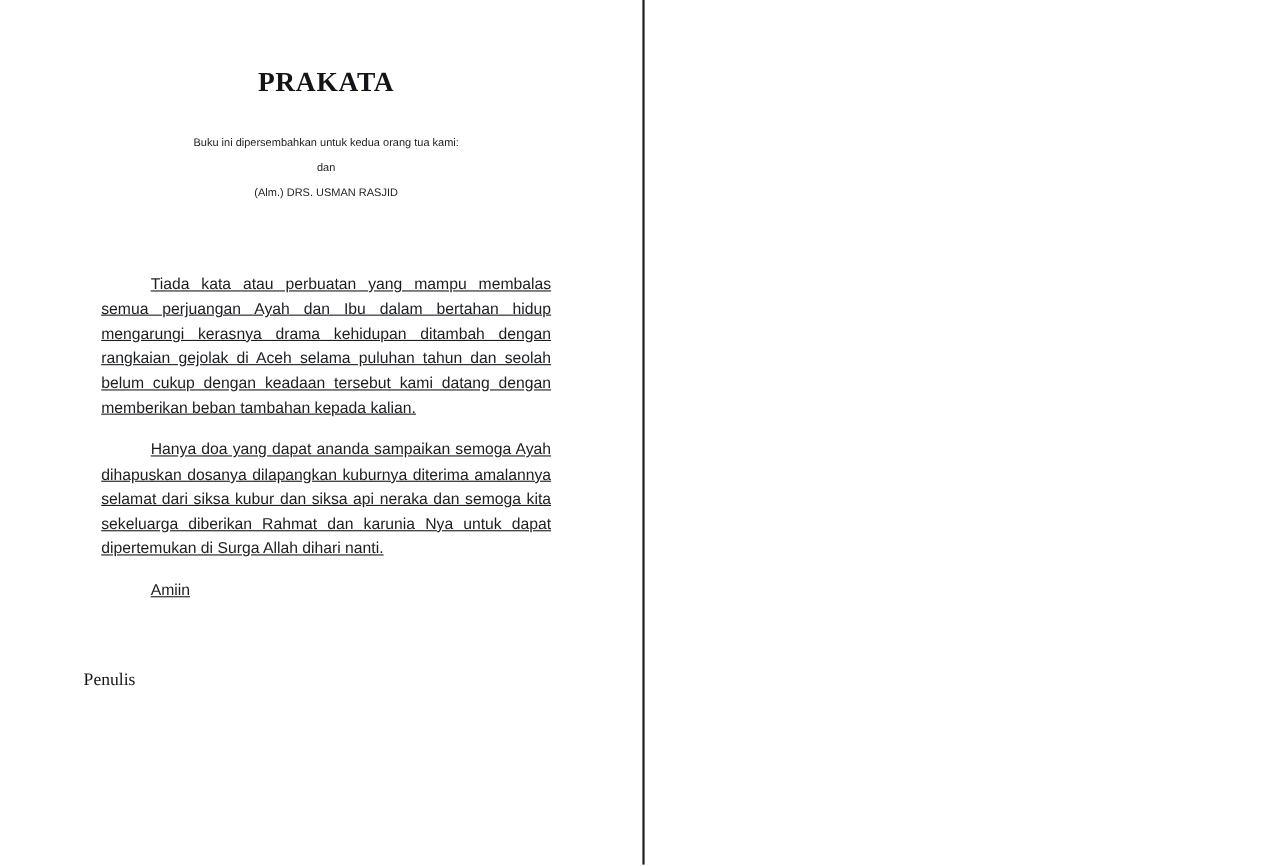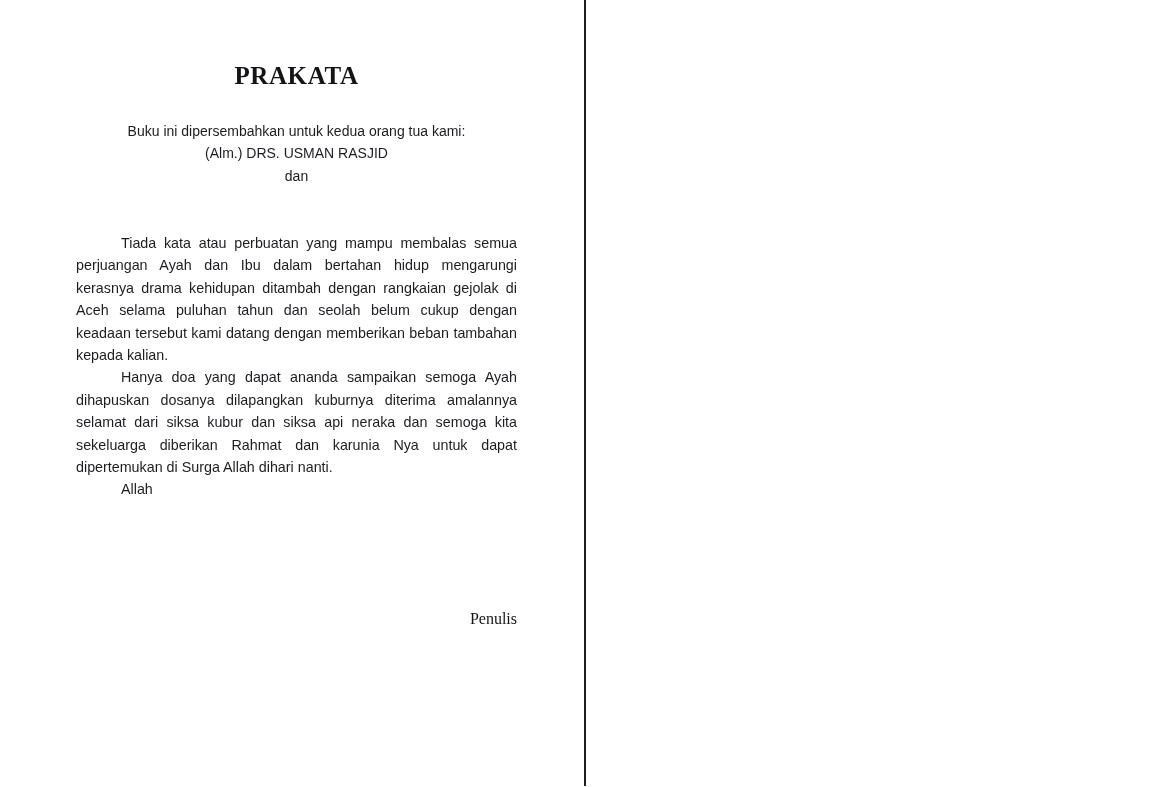--- a/index.html
+++ b/index.html
@@ -69,86 +69,86 @@
     letter-spacing: 0.6px;
     color: #121417;
   }
 
   .dedication {
     position: absolute;
     left: 0;
     top: 120px;
     width: 441px;
     text-align: center;
-    font-size: 14px;
+    font-size: 10px;
     line-height: 22.3px;
     color: #1a1d21;
   }
 
   .dedication-line {
     display: block;
     white-space: nowrap;
   }
 
   .body-block {
     position: absolute;
     left: 0;
     top: 232px;
     width: 441px;
     font-size: 14.3px;
     line-height: 22.4px;
     color: #1a1d21;
   }
 
   .body-para {
-    margin: 0;
+    margin: 16px;
     padding: 0;
     text-align: justify;
     text-justify: inter-word;
     text-indent: 45px;
     -webkit-hyphens: none;
     hyphens: none;
+    text-decoration: underline;
   }
 
   
   .body-para.no-indent {
     text-indent: 0;
   }
 
   .signature {
     position: absolute;
     left: 0;
     top: 610px;
     width: 441px;
-    text-align: right;
     font-family: "Liberation Serif", "DejaVu Serif", serif;
     font-size: 16px;
     color: #121417;
   }
 </style>
 </head>
 <body>
 
 <div class="page-viewport">
 
   <div class="doc-page">
     <div class="text-column">
 
       <h1 class="doc-heading">PRAKATA</h1>
 
       <div class="dedication">
         <span class="dedication-line">Buku ini dipersembahkan untuk kedua orang tua kami:</span>
+        <span class="dedication-line">dan</span>
         <span class="dedication-line">(Alm.) DRS. USMAN RASJID</span>
-        <span class="dedication-line">dan</span>
       </div>
 
       <div class="body-block">
         <p class="body-para">Tiada kata atau perbuatan yang mampu membalas semua perjuangan Ayah dan Ibu dalam bertahan hidup mengarungi kerasnya drama kehidupan ditambah dengan rangkaian gejolak di Aceh selama puluhan tahun dan seolah belum cukup dengan keadaan tersebut kami datang dengan memberikan beban tambahan kepada kalian.</p>
         <p class="body-para">Hanya doa yang dapat ananda sampaikan semoga Ayah dihapuskan dosanya dilapangkan kuburnya diterima amalannya selamat dari siksa kubur dan siksa api neraka dan semoga kita sekeluarga diberikan Rahmat dan karunia Nya untuk dapat dipertemukan di Surga Allah dihari nanti.</p>
-        <p class="body-para">Allah</p>
+        <p class="body-para">Amiin</p>
       </div>
 
       <div class="signature">Penulis</div>
 
     </div>
   </div>
 
   <div class="page-divider"></div>
 
   <div class="blank-page"></div>

